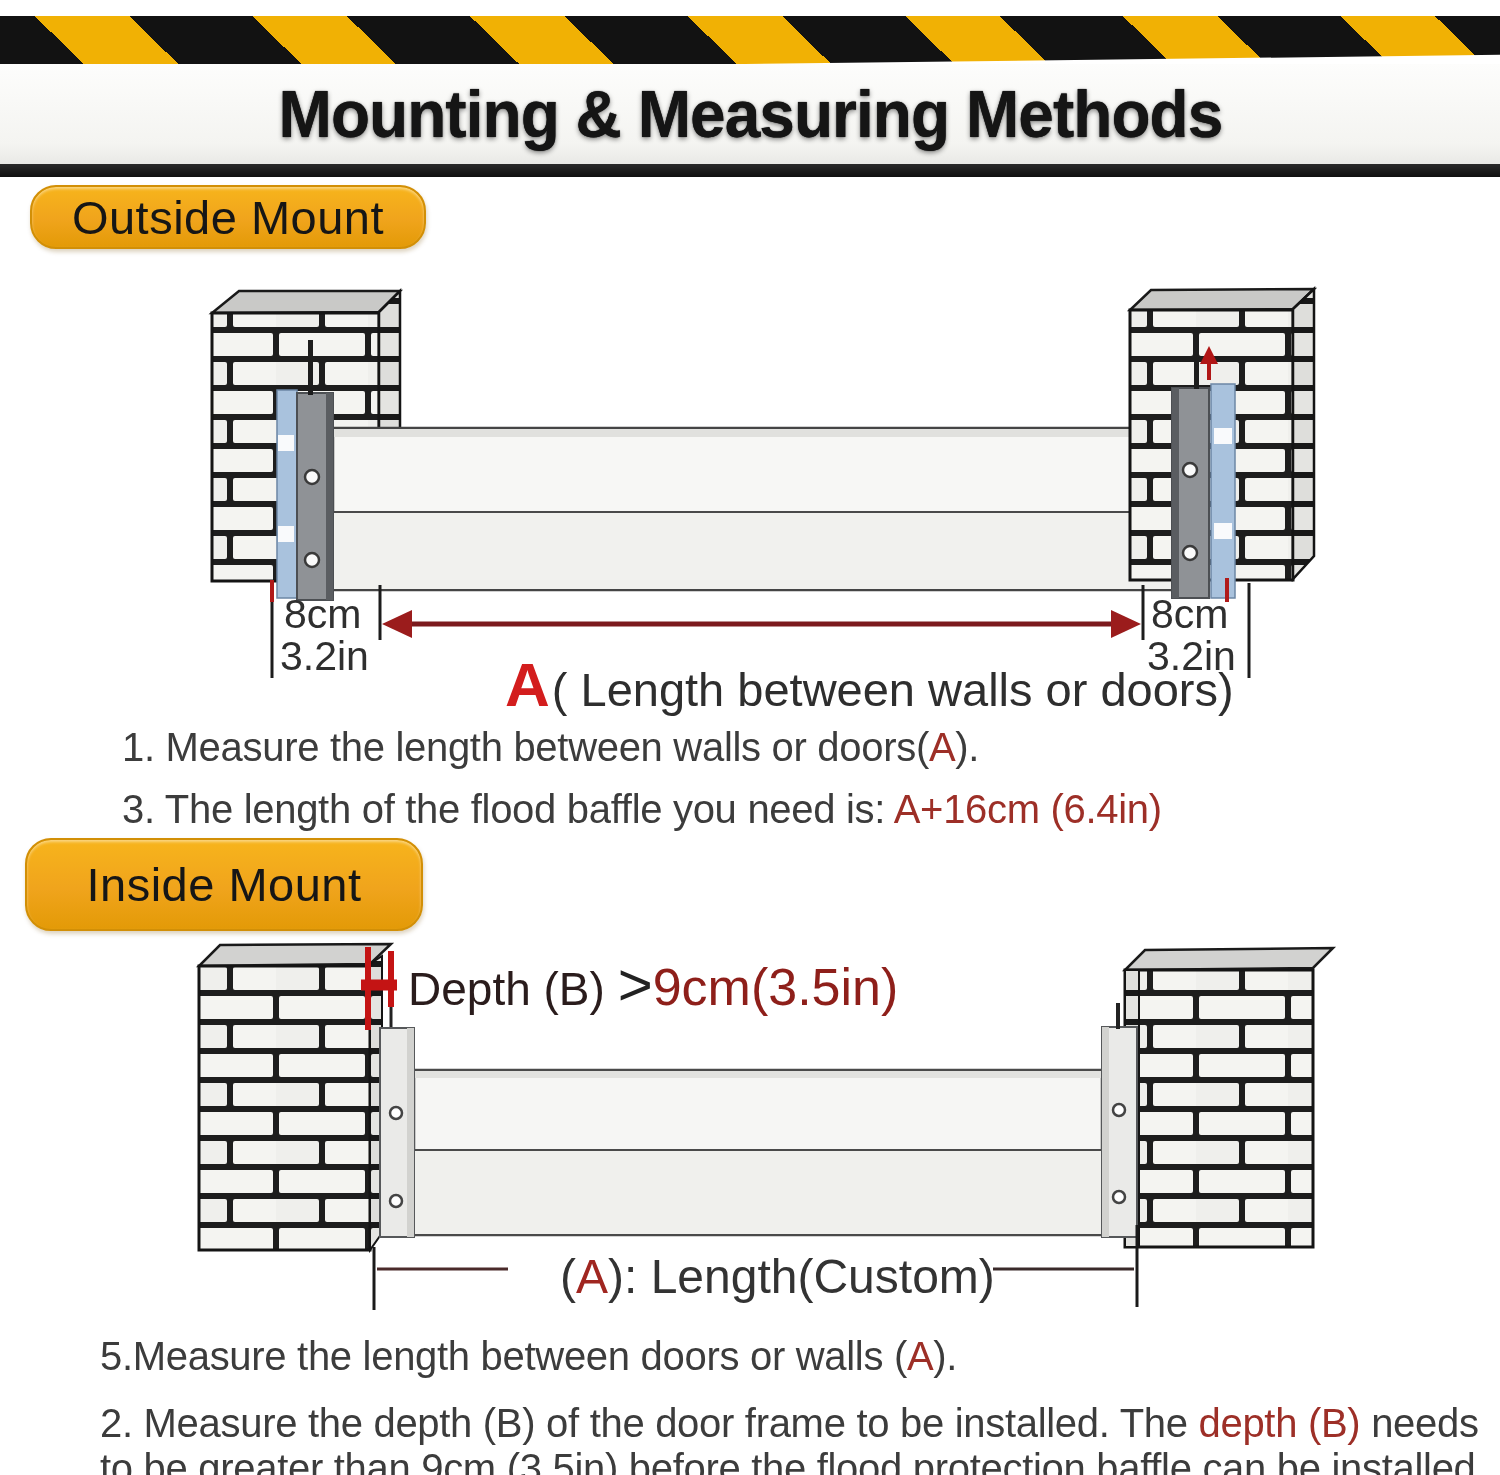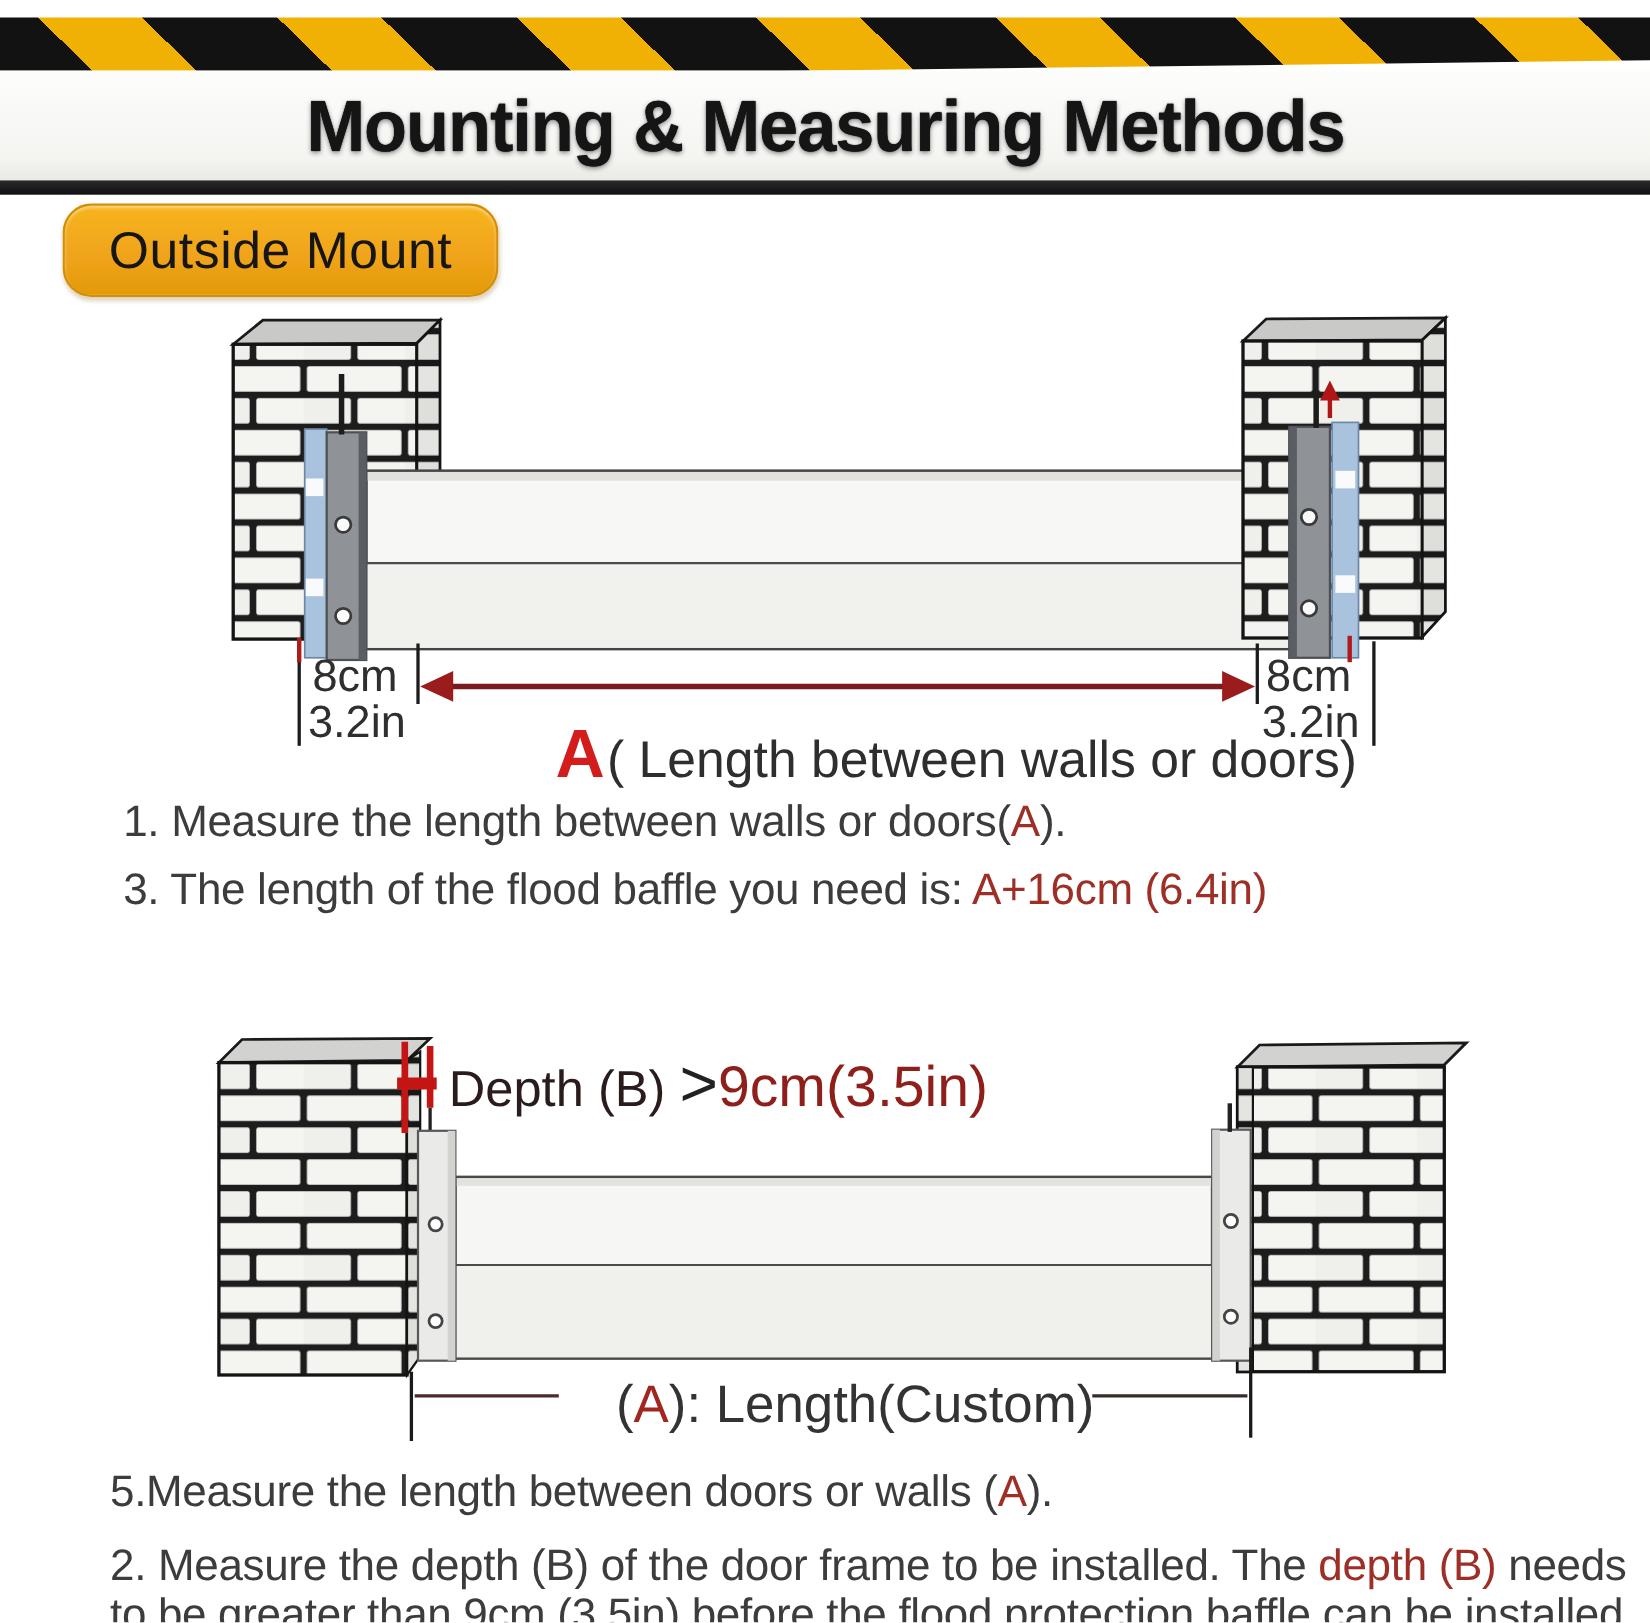--- a/index.html
+++ b/index.html
@@ -29,29 +29,29 @@
     background:linear-gradient(180deg,#2a2a2a,#101010);}
   
   .badge{
     position:absolute; box-sizing:border-box;
     background:linear-gradient(180deg,#f7b41c 0%,var(--badge-yellow) 55%,#e39a07 100%);
     border:2px solid #d28f06; border-radius:26px;
     display:flex; align-items:center; justify-content:center;
     color:#161616; font-size:47px; font-weight:500; letter-spacing:0.5px;
     box-shadow:inset 0 2px 3px rgba(255,255,255,.45), 1px 3px 4px rgba(120,80,0,.25);
   }
-  .badge-outside{left:30px; top:185px; width:396px; height:85px;margin-left:27px;}
+  .badge-outside{left:30px; top:185px; width:396px; height:64px;}
   .badge-inside{left:25px; top:838px; width:398px; height:93px;}
   
   .diagram{position:absolute; left:0;}
   
   .steps{position:absolute; color:var(--text-dark); font-size:40px; letter-spacing:-0.3px;}
   .steps p{margin:0 0 12px 0; line-height:50px;}
   .steps .red{color:var(--maroon);}
-  .steps-outside{left:112px; top:722px; width:1360px;}
+  .steps-outside{left:122px; top:722px; width:1360px;}
   .steps-inside{left:100px; top:1334px; width:1402px;}
   .steps-inside p{line-height:45px; margin-bottom:22px;}
   .steps-inside p:last-child{margin-bottom:0;}
   svg text{font-family:"Liberation Sans", sans-serif;}
 </style>
 </head>
 <body>
 
 <div class="page">
 
@@ -142,20 +142,23 @@
       <text x="1147" y="398" font-size="41" fill="#2f2f2f">3.2in</text>
       <text x="505" y="434"><tspan font-size="62" font-weight="800" fill="var(--accent-red)">A</tspan><tspan dx="2" font-size="47" fill="#2e2e2e">( Length between walls or doors)</tspan></text>
     </g>
   </svg>
 
   <div class="steps steps-outside">
     <p><span>1. Measure the length between walls or doors(</span><span class="red">A</span><span>).</span></p>
     <p><span>3. The length of the flood baffle you need is: </span><span class="red">A+16cm (6.4in)</span><span></span></p>
   </div>
 
+  <div class="badge badge-inside">
+    <span>Inside Mount</span>
+  </div>
 
   <svg class="diagram" style="top:935px" width="1500" height="395" viewBox="0 0 1500 395">
 
     <g>
       <polygon points="199,31 370,29 391,9 220,10" fill="#d2d2d0" stroke="#1a1a1a" stroke-width="2.5"></polygon>
       <rect x="199" y="31" width="171" height="284" fill="url(#brick)" stroke="#141414" stroke-width="3"></rect>
       <polygon points="370,29 382,21 382,298 370,315" fill="url(#brickDark)" stroke="#141414" stroke-width="2"></polygon>
     </g>
 
     <g>

